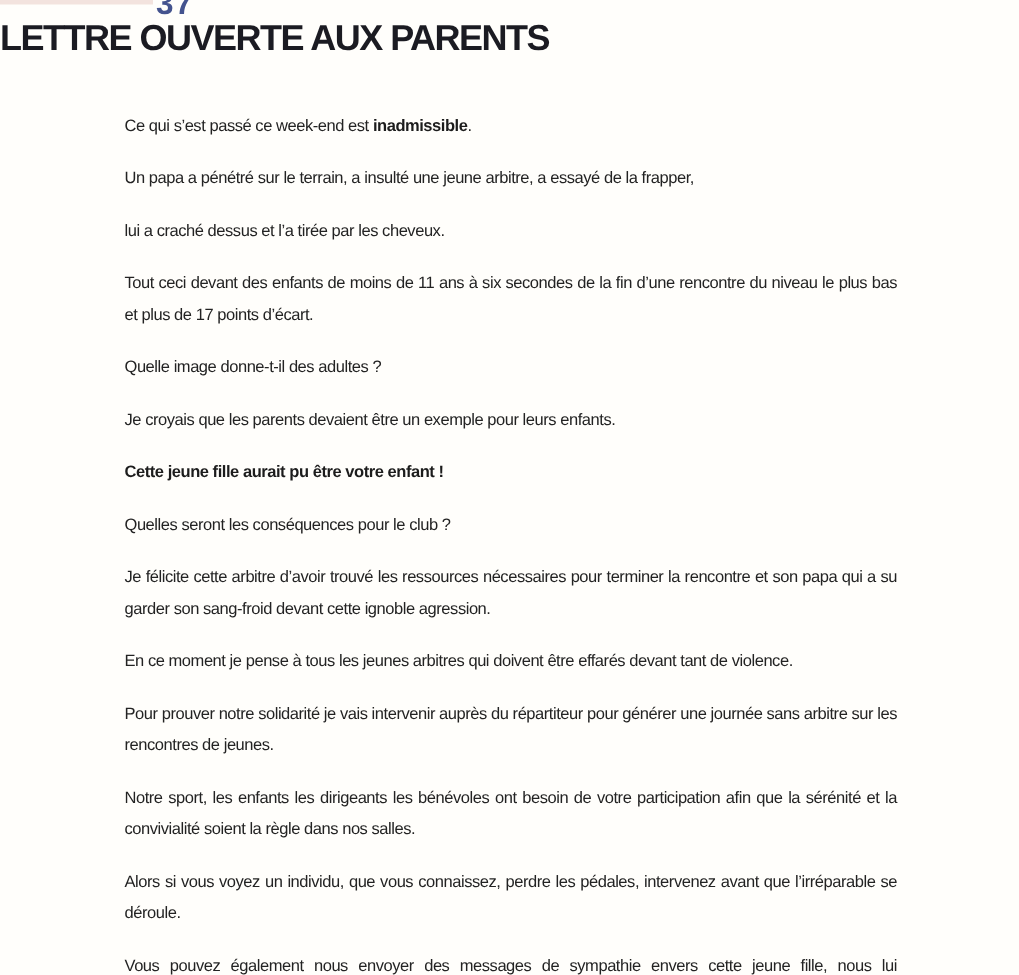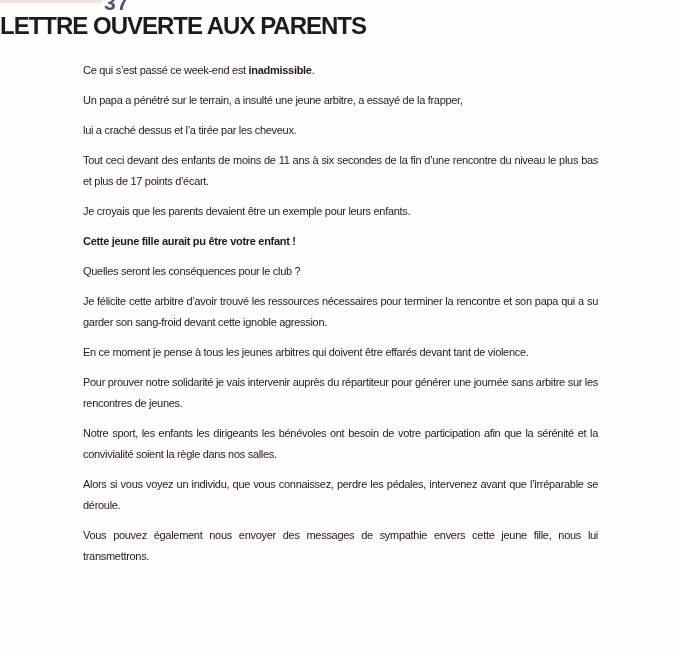--- a/index.html
+++ b/index.html
@@ -38,40 +38,41 @@
     letter-spacing: -1px;
     color: #1b1b22;
   }
   .letter-body {
     position: absolute;
     left: 83px; top: 60px;
     width: 515px;
     color: #232323;
   }
   .para {
-    margin: 0 0 9px 0;
+    margin: 14px 0 9px 0;
     font-size: 11px;
     line-height: 21px;
     letter-spacing: -0.3px;
     text-align: justify;
   }
   .para strong { font-weight: bold; color: #1c1c1c; }
 </style>
 </head>
 <body>
 
 <div class="page">
   <div class="top-strip"></div>
   <div class="logo-number">37</div>
   <h1 class="title">LETTRE OUVERTE AUX PARENTS</h1>
   <div class="letter-body">
       <p class="para"><span>Ce qui s’est passé ce week-end est </span><strong>inadmissible</strong><span>.</span></p>
       <p class="para"><span>Un papa a pénétré sur le terrain, a insulté une jeune arbitre, a essayé de la frapper,</span></p>
       <p class="para"><span>lui a craché dessus et l’a tirée par les cheveux.</span></p>
       <p class="para"><span>Tout ceci devant des enfants de moins de 11 ans à six secondes de la fin d’une rencontre du niveau le plus bas et plus de 17 points d’écart.</span></p>
+      <p class="para"><span>Quelle image donne-t-il des adultes ?</span></p>
       <p class="para"><span>Je croyais que les parents devaient être un exemple pour leurs enfants.</span></p>
       <p class="para"><strong>Cette jeune fille aurait pu être votre enfant !</strong></p>
       <p class="para"><span>Quelles seront les conséquences pour le club ?</span></p>
       <p class="para"><span>Je félicite cette arbitre d’avoir trouvé les ressources nécessaires pour terminer la rencontre et son papa qui a su garder son sang-froid devant cette ignoble agression.</span></p>
       <p class="para"><span>En ce moment je pense à tous les jeunes arbitres qui doivent être effarés devant tant de violence.</span></p>
       <p class="para"><span>Pour prouver notre solidarité je vais intervenir auprès du répartiteur pour générer une journée sans arbitre sur les rencontres de jeunes.</span></p>
       <p class="para"><span>Notre sport, les enfants les dirigeants les bénévoles ont besoin de votre participation afin que la sérénité et la convivialité soient la règle dans nos salles.</span></p>
       <p class="para"><span>Alors si vous voyez un individu, que vous connaissez, perdre les pédales, intervenez avant que l’irréparable se déroule.</span></p>
       <p class="para"><span>Vous pouvez également nous envoyer des messages de sympathie envers cette jeune fille, nous lui transmettrons.</span></p>
     </div>

